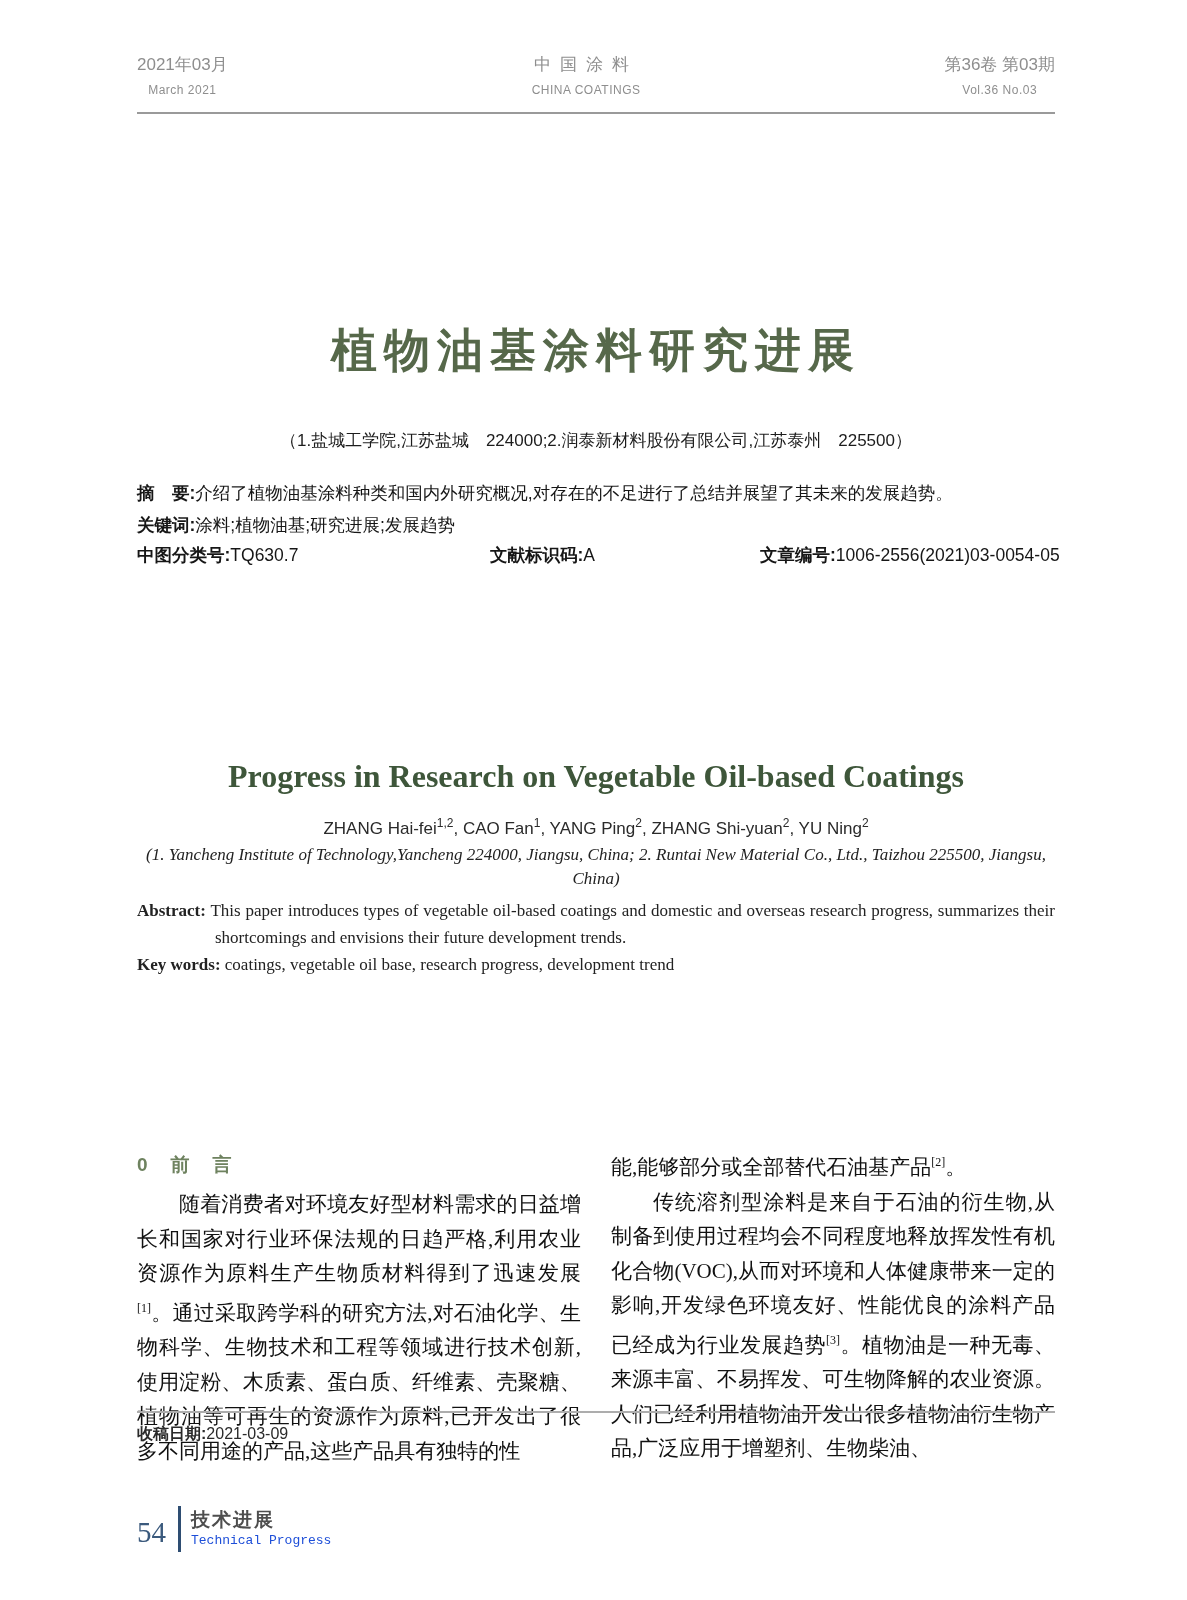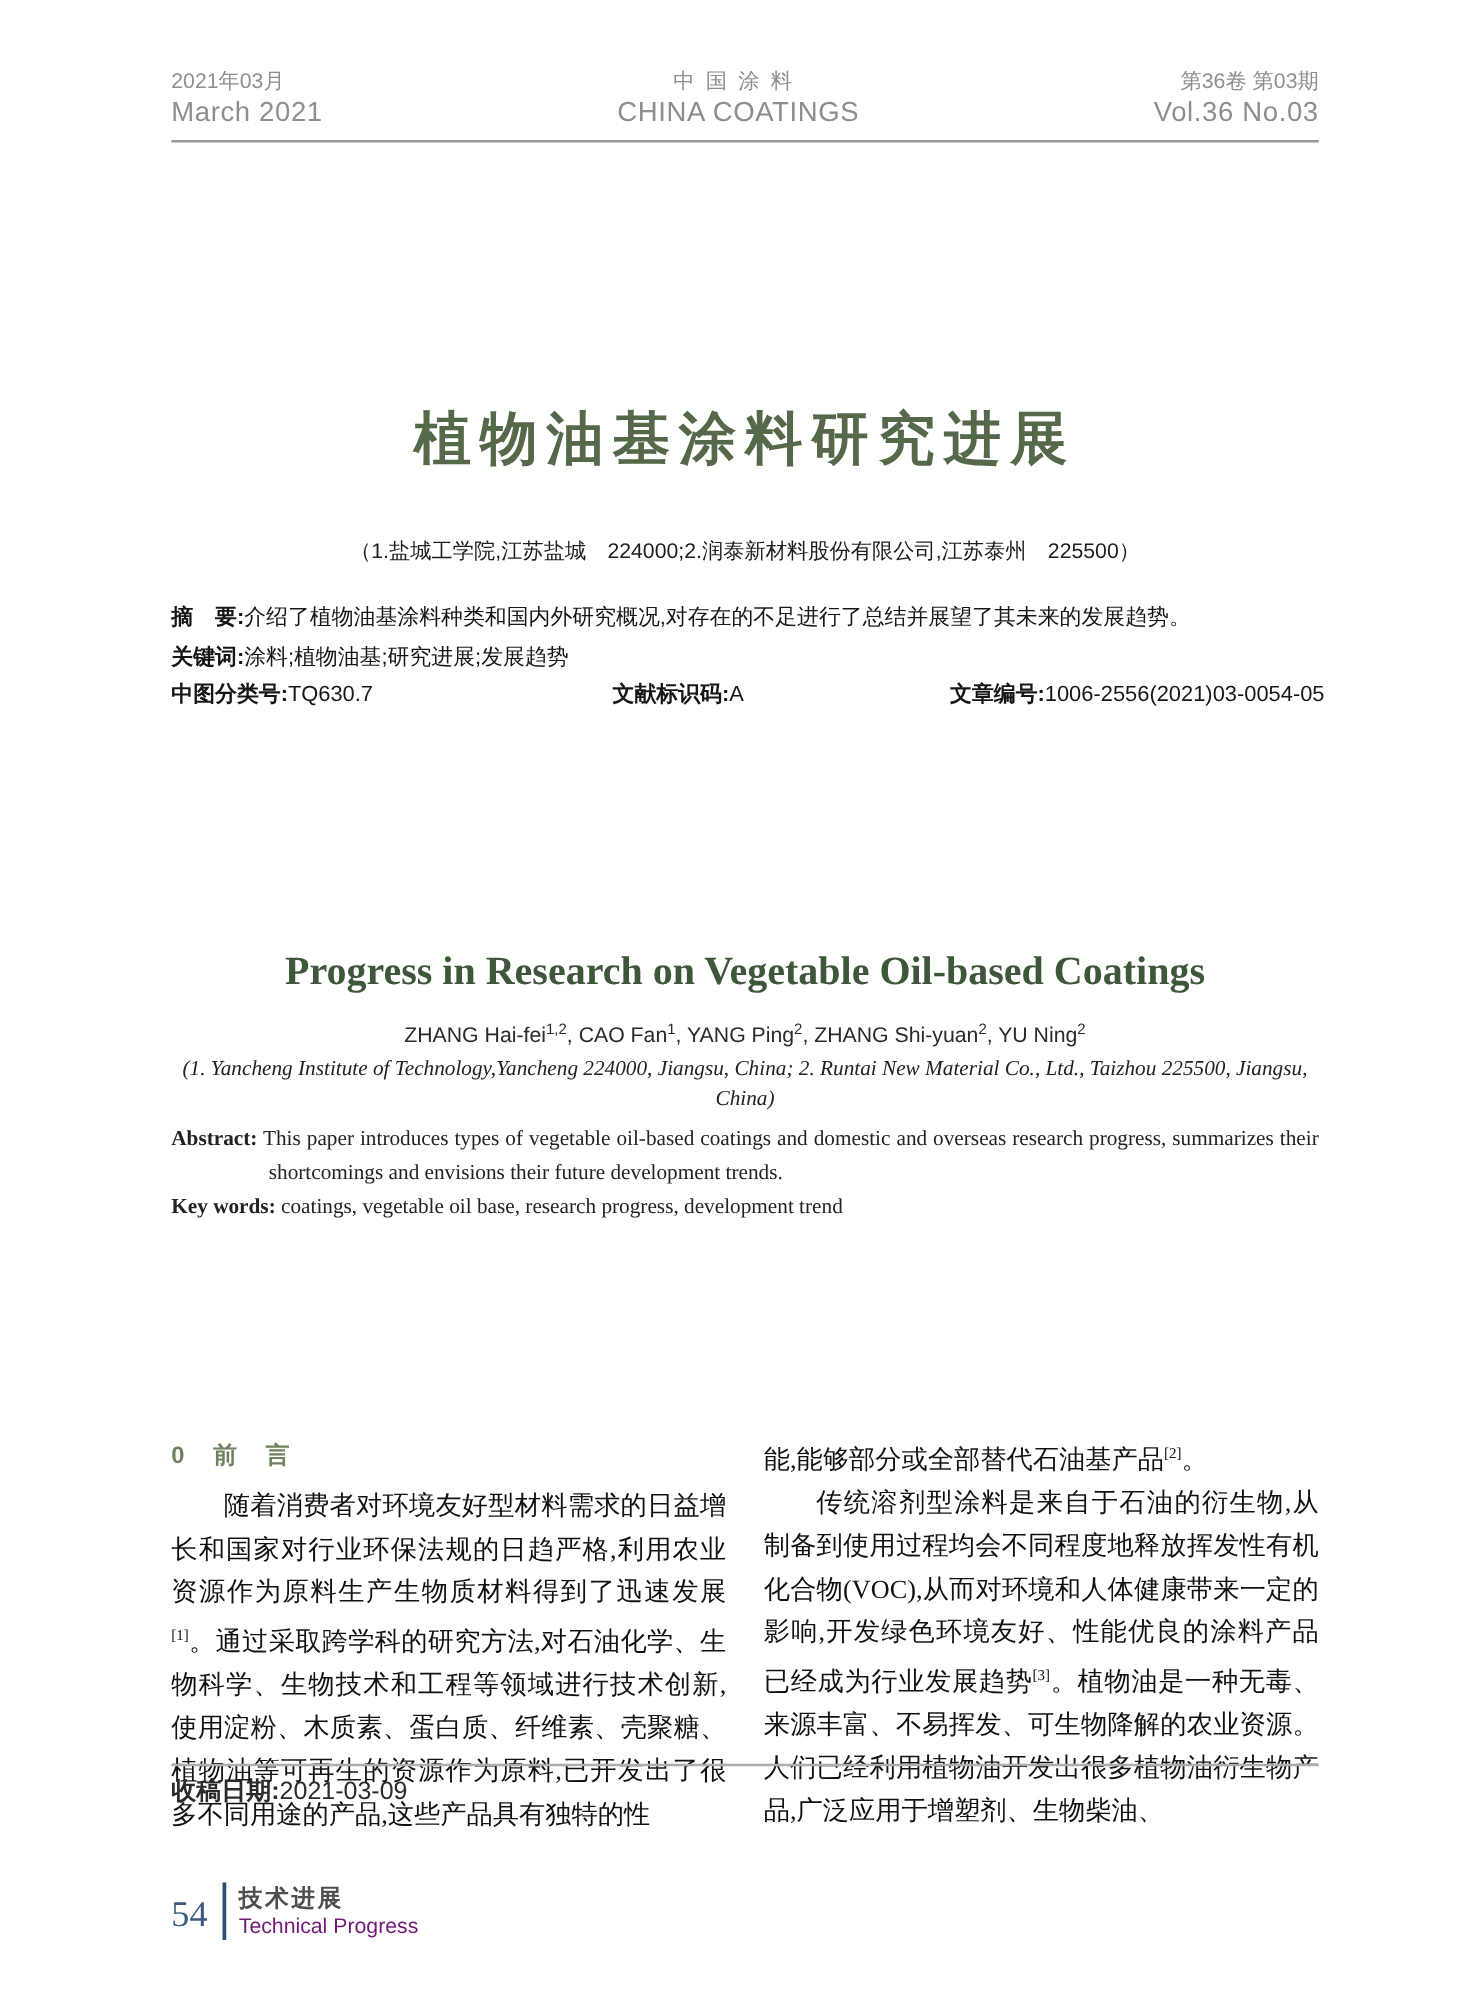--- a/index.html
+++ b/index.html
@@ -16,21 +16,21 @@
     position:absolute; top:52px; left:0; width:918px;
     display:flex; justify-content:space-between; align-items:flex-start;
     color:#8e8e8e; border-bottom:2px solid #9a9a9a; padding-bottom:10px;
   }
   .jh-cell { white-space:nowrap; }
   .jh-left { text-align:left; }
   .jh-center { text-align:center; }
   .jh-right { text-align:right; }
   .jh-cn { font-size:17px; line-height:26px; }
   .jh-center .jh-cn { letter-spacing:9px; }
-  .jh-en { font-size:22px; line-height:24px; letter-spacing:0.5px;text-align:center; }
+  .jh-en { font-size:12px; line-height:24px; letter-spacing:0.5px;text-align:center; }
 
   
   .cn-title {
     position:absolute; top:320px; width:918px; text-align:center;
     font-size:46px; font-weight:bold; letter-spacing:7px; color:#56684a;
   }
   .cn-authors {
     position:absolute; top:399px; width:918px; text-align:center;
     font-size:19px; color:#1c1c1c; white-space:nowrap;
   }
@@ -92,38 +92,38 @@
     text-align:justify;
   }
   .body-p.indent { text-indent:2em; }
   .body-p sup { font-size:12px; }
   .col-left .body-p { margin-top:2px; }
 
   
   .footnote {
     position:absolute; top:1411px; left:0; width:918px;
     border-top:2px solid #adadad; padding-top:7px;
-    font-size:20px; line-height:27px; color:#2a2a2a;
+    font-size:16px; line-height:27px; color:#2a2a2a;
   }
   .fn-label { font-weight:bold; }
   .fn-line { white-space:nowrap; }
 
   
   .page-footer {
     position:absolute; top:1506px; left:0;
     display:flex; align-items:center;
   }
   .pf-num {
     font-family:"Liberation Serif", serif; font-size:29px; color:#3b5a7d;
     padding-top:6px;
   }
   .pf-bar { width:3px; height:46px; background:#2e4d72; margin:0 10px 0 12px; }
   .pf-col { display:flex; flex-direction:column; justify-content:center; }
   .pf-cn { font-size:19px; font-weight:bold; color:#4e4e4e; letter-spacing:2px; line-height:24px; }
-  .pf-en { font-family:Liberation Sans, sans-serif; font-size:17px; color:#701a75; line-height:18px; }
+  .pf-en { font-family:Liberation Mono, monospace; font-size:13px; color:#1d4ed8; line-height:18px; }
 </style>
 </head>
 <body>
 
 <div class="page">
   <div class="content">
 
     <div class="journal-header">
       <div class="jh-cell jh-left">
         <div class="jh-cn">2021年03月</div>

